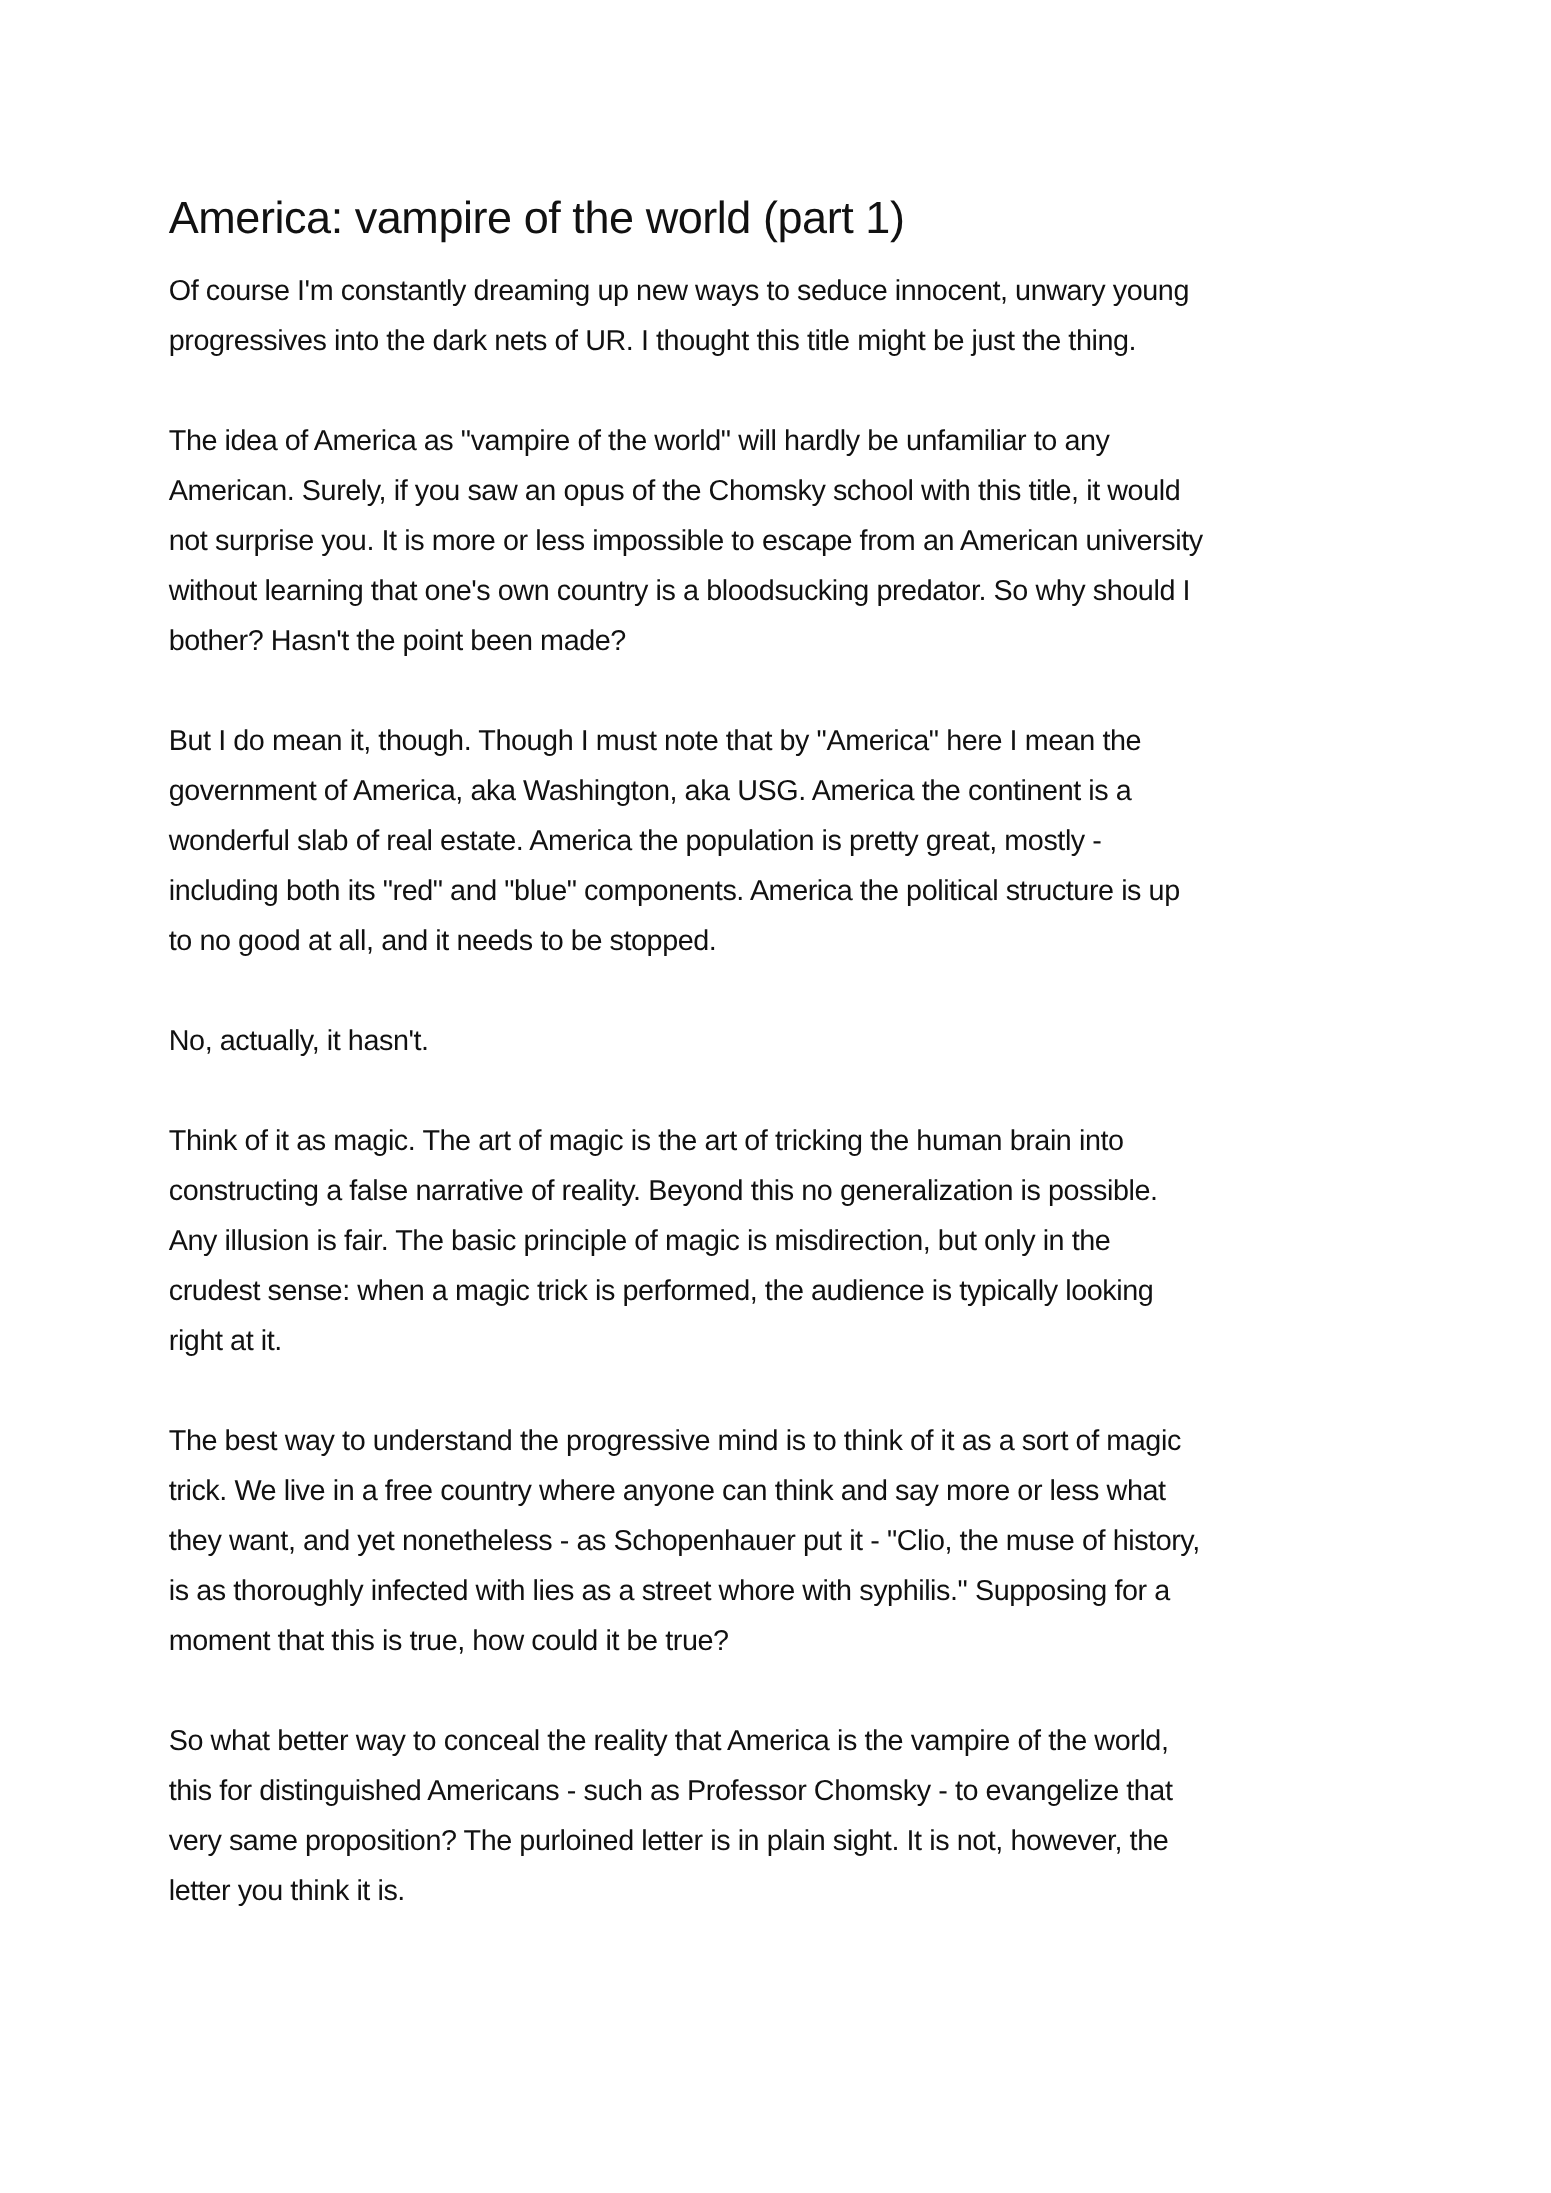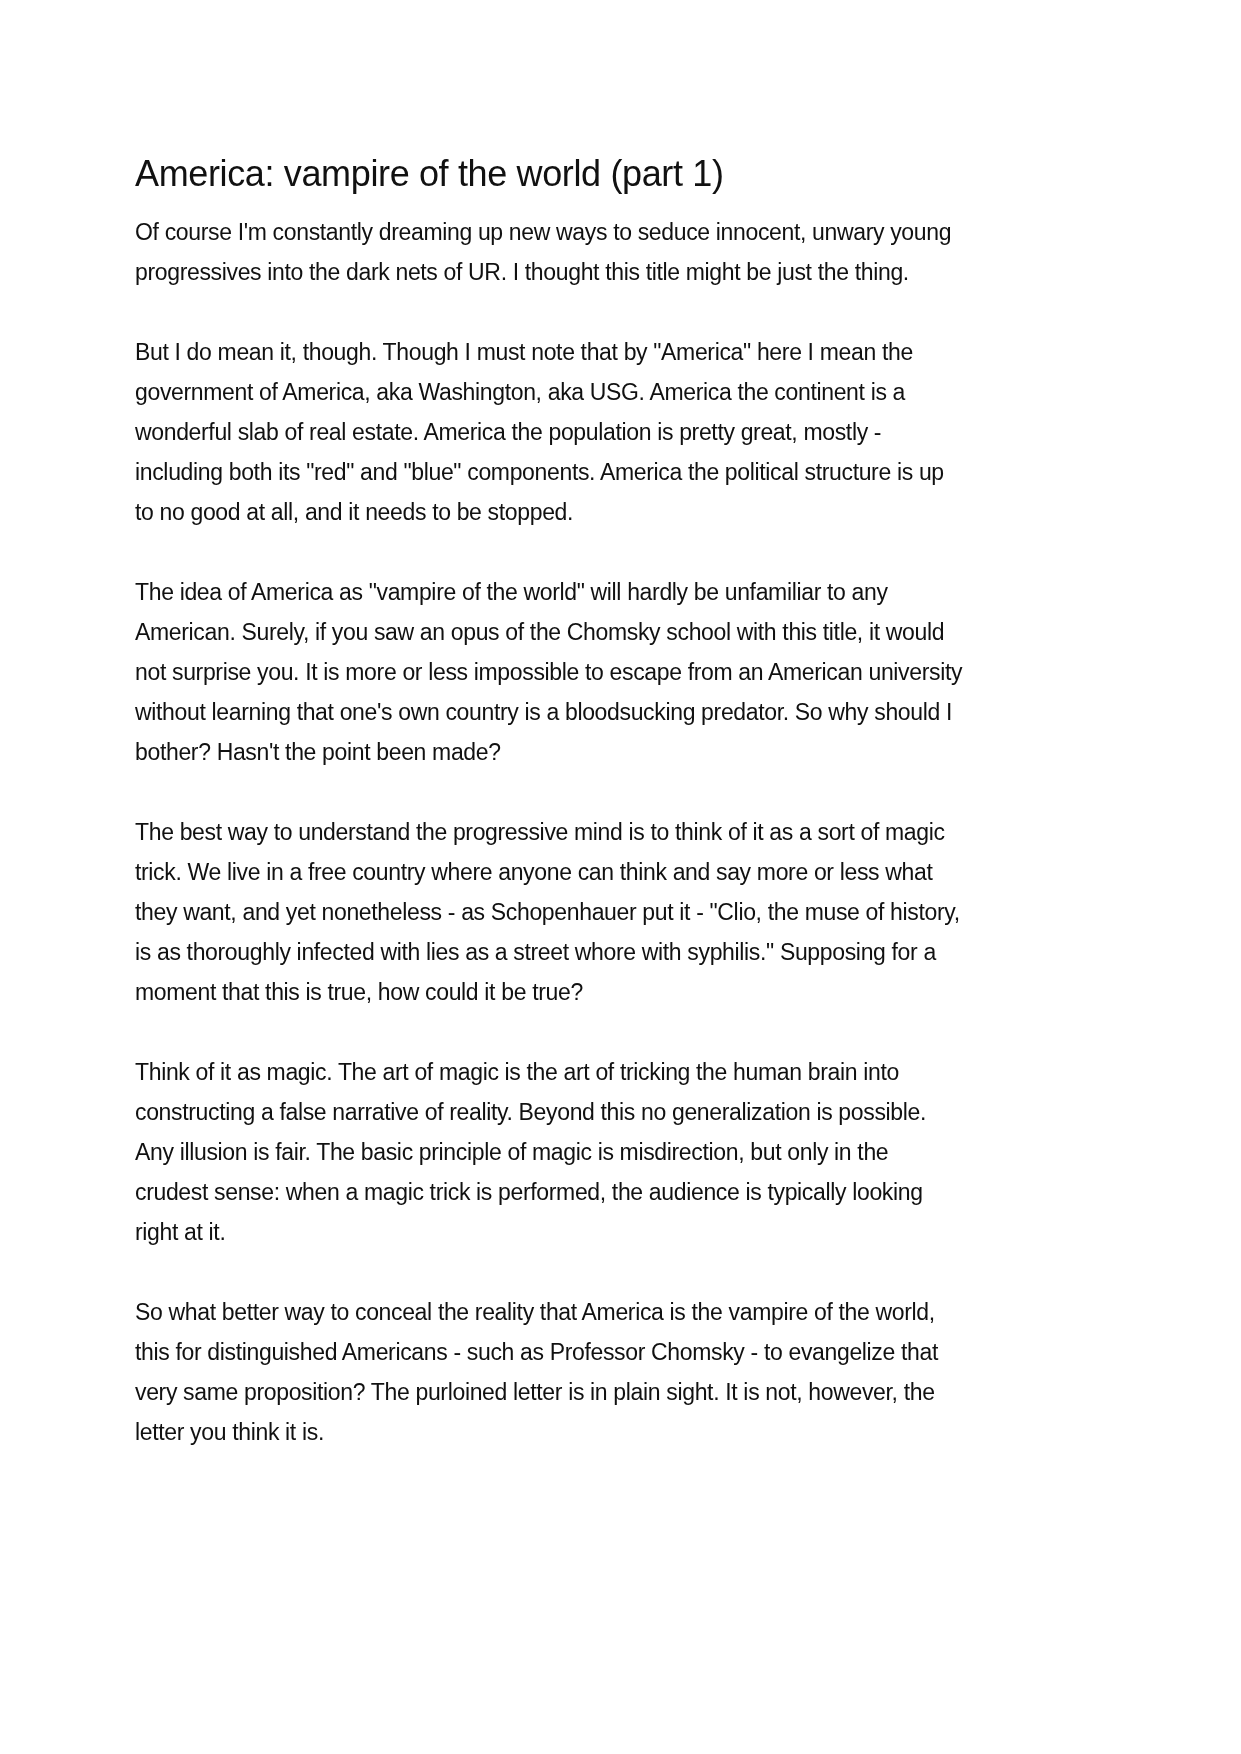--- a/index.html
+++ b/index.html
@@ -41,38 +41,39 @@
   }
 </style>
 </head>
 <body>
 
 <div class="page">
   <div class="content">
     <h1 class="doc-title">America: vampire of the world (part 1)</h1>
     <p class="doc-paragraph">Of course I'm constantly dreaming up new ways to seduce innocent, unwary young
 progressives into the dark nets of UR. I thought this title might be just the thing.</p>
+    <p class="doc-paragraph">The idea of America as "vampire of the world" will hardly be unfamiliar to any
+American. Surely, if you saw an opus of the Chomsky school with this title, it would
+not surprise you. It is more or less impossible to escape from an American university
+without learning that one's own country is a bloodsucking predator. So why should I
+bother? Hasn't the point been made?</p>
     <p class="doc-paragraph">But I do mean it, though. Though I must note that by "America" here I mean the
 government of America, aka Washington, aka USG. America the continent is a
 wonderful slab of real estate. America the population is pretty great, mostly -
 including both its "red" and "blue" components. America the political structure is up
 to no good at all, and it needs to be stopped.</p>
-    <p class="doc-paragraph">The idea of America as "vampire of the world" will hardly be unfamiliar to any
-American. Surely, if you saw an opus of the Chomsky school with this title, it would
-not surprise you. It is more or less impossible to escape from an American university
-without learning that one's own country is a bloodsucking predator. So why should I
-bother? Hasn't the point been made?</p>
+    <p class="doc-paragraph">No, actually, it hasn't.</p>
+    <p class="doc-paragraph">Think of it as magic. The art of magic is the art of tricking the human brain into
+constructing a false narrative of reality. Beyond this no generalization is possible.
+Any illusion is fair. The basic principle of magic is misdirection, but only in the
+crudest sense: when a magic trick is performed, the audience is typically looking
+right at it.</p>
     <p class="doc-paragraph">The best way to understand the progressive mind is to think of it as a sort of magic
 trick. We live in a free country where anyone can think and say more or less what
 they want, and yet nonetheless - as Schopenhauer put it - "Clio, the muse of history,
 is as thoroughly infected with lies as a street whore with syphilis." Supposing for a
 moment that this is true, how could it be true?</p>
-    <p class="doc-paragraph">Think of it as magic. The art of magic is the art of tricking the human brain into
-constructing a false narrative of reality. Beyond this no generalization is possible.
-Any illusion is fair. The basic principle of magic is misdirection, but only in the
-crudest sense: when a magic trick is performed, the audience is typically looking
-right at it.</p>
     <p class="doc-paragraph">So what better way to conceal the reality that America is the vampire of the world,
 this for distinguished Americans - such as Professor Chomsky - to evangelize that
 very same proposition? The purloined letter is in plain sight. It is not, however, the
 letter you think it is.</p>
   </div>
 </div>
 
 </body></html>

